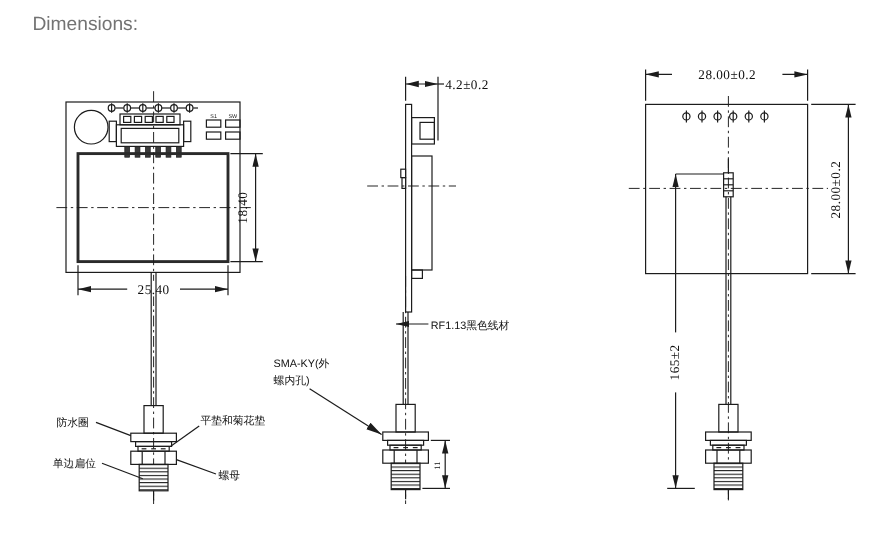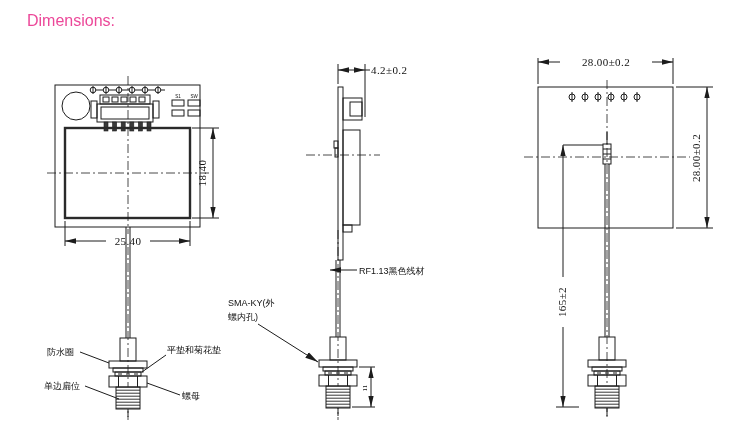--- a/index.html
+++ b/index.html
@@ -1,18 +1,18 @@
 <!DOCTYPE html>
 <html><head>
 <meta charset="utf-8">
 <style>
   html,body{margin:0;padding:0;background:#ffffff;}
   body{width:745px;height:447px;position:relative;overflow:hidden;
        font-family:"Liberation Sans",sans-serif;}
-  .page-title{position:absolute;left:27px;top:12px;font-size:16px;color:#ec4899;}
+  .page-title{position:absolute;left:27px;top:12px;font-size:16px;color:#737373;}
   svg{position:absolute;left:0;top:0;}
   .s{stroke:#1c1c1c;stroke-width:1;fill:none;}
   .s2{stroke:#2a2a2a;stroke-width:2.4;fill:none;}
   .cl{stroke:#1c1c1c;stroke-width:0.8;fill:none;stroke-dasharray:9 3 2 3;}
   .dim{font-family:"Liberation Serif",serif;font-size:11px;fill:#111;letter-spacing:0.4px;}
   .dimS{font-family:"Liberation Serif",serif;font-size:7px;fill:#111;}
   .cjk{font-family:"Liberation Sans",sans-serif;font-size:9px;fill:#111;}
   .tiny{font-family:"Liberation Sans",sans-serif;font-size:4.5px;fill:#111;}
   .fillDark{fill:#3a3a3a;stroke:#1c1c1c;stroke-width:0.6;}
 </style>

